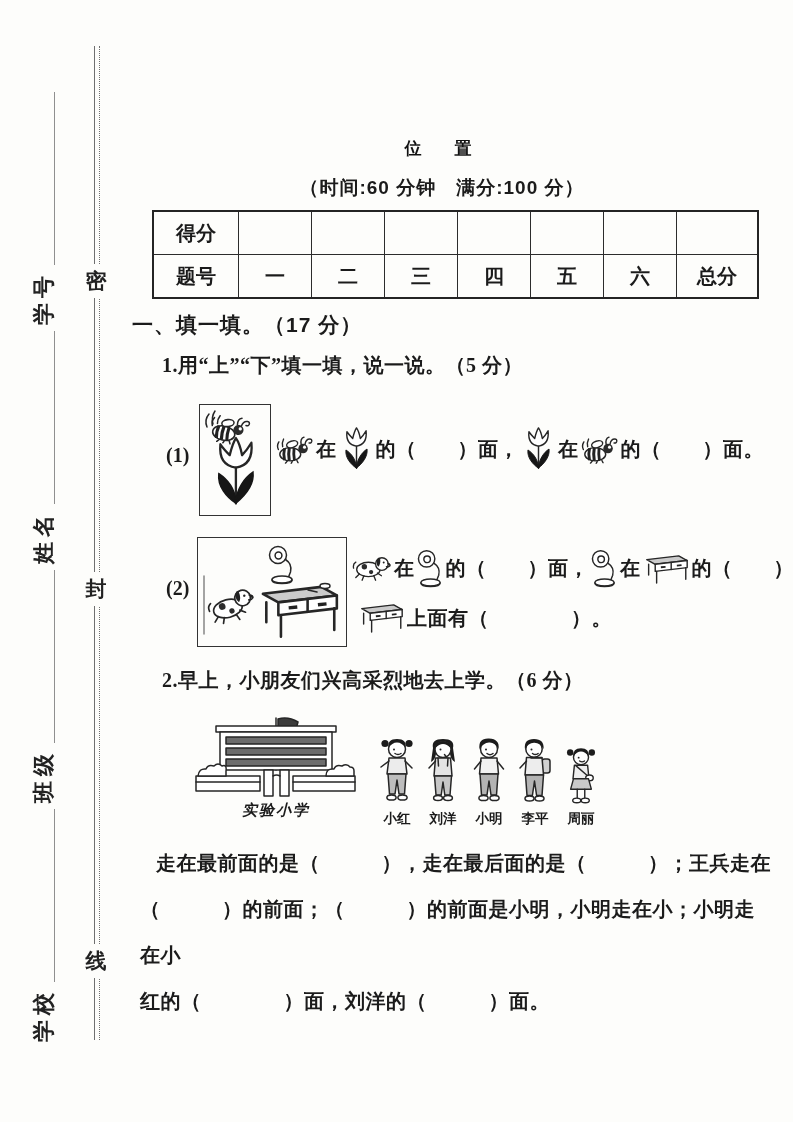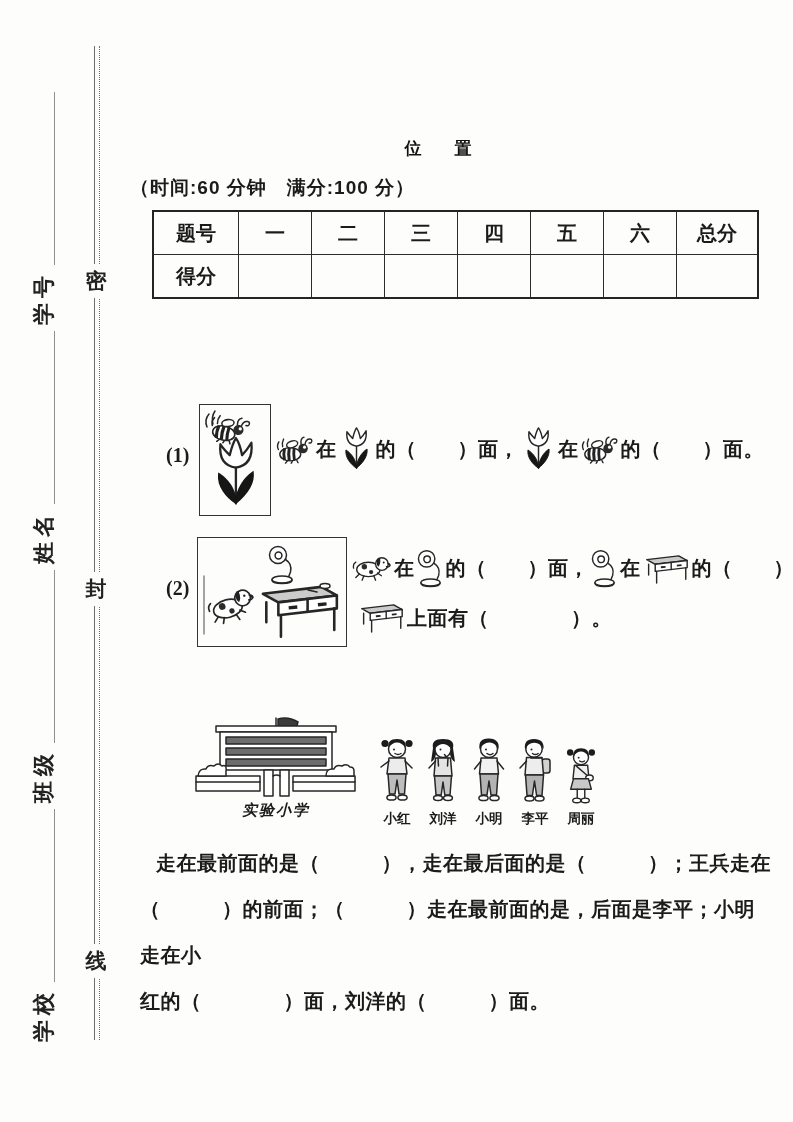--- a/index.html
+++ b/index.html
@@ -24,21 +24,21 @@
     transform:translateY(10px);margin:0 6px;}
   .seal-line{position:absolute;left:94px;top:46px;width:4px;height:994px;
     border-left:1.2px solid #6f6f6f;border-right:1.6px dotted #6f6f6f;}
   .seal-char{position:absolute;left:81px;width:30px;text-align:center;
     font-size:21px;font-weight:700;background:#fdfdfb;padding:3px 0;color:#222;}
   .seal-mi{top:264px;} .seal-feng{top:572px;} .seal-xian{top:944px;}
 
   
   .title{position:absolute;left:130px;top:137px;width:624px;text-align:center;
     font-size:17px;font-weight:800;letter-spacing:8px;color:#111;}
-  .subtitle{position:absolute;left:130px;top:175px;width:624px;text-align:left;
+  .subtitle{position:absolute;left:130px;top:175px;width:624px;text-align:center;
     font-size:19px;font-weight:700;letter-spacing:1px;}
 
   
   .score-table{position:absolute;left:152px;top:210px;border-collapse:collapse;
     border:2px solid #242424;table-layout:fixed;}
   .score-table td{border:1.4px solid #2c2c2c;height:42px;text-align:center;
     vertical-align:middle;font-size:20px;font-weight:600;padding:0;}
   .score-table td.c0{width:84px;} .score-table td.cn{width:72px;} .score-table td.cz{width:80px;}
 
   
@@ -141,42 +141,44 @@
   <div class="seal-char seal-mi hei">密</div>
   <div class="seal-char seal-feng hei">封</div>
   <div class="seal-char seal-xian hei">线</div>
 
   <div class="title hei">位　置</div>
   <div class="subtitle hei">（时间:60 分钟　满分:100 分）</div>
 
   <table class="score-table">
     <tbody>
         <tr>
+      <td class="c0 hei">得分</td>
+      <td class="cn"></td>
+      <td class="cn"></td>
+      <td class="cn"></td>
+      <td class="cn"></td>
+      <td class="cn"></td>
+      <td class="cn"></td>
+      <td class="cz"></td>
+    </tr>
+    <tr>
       <td class="c0 hei">题号</td>
       <td class="cn">一</td>
       <td class="cn">二</td>
       <td class="cn">三</td>
       <td class="cn">四</td>
       <td class="cn">五</td>
       <td class="cn">六</td>
       <td class="cz hei">总分</td>
     </tr>
-    <tr>
-      <td class="c0 hei">得分</td>
-      <td class="cn"></td>
-      <td class="cn"></td>
-      <td class="cn"></td>
-      <td class="cn"></td>
-      <td class="cn"></td>
-      <td class="cn"></td>
-      <td class="cz"></td>
-    </tr>
   </tbody>
     </table>
 
+  <div class="sec-head hei">一、填一填。（17 分）</div>
+  <div class="q-stem q1-stem">1.用“上”“下”填一填，说一说。（5 分）</div>
 
   <div class="item-no" style="left:166px;top:444px;">(1)</div>
   <div class="frame frame1">
     <svg width="70" height="110" viewBox="0 0 70 110">
       <path class="s" fill="none" d="M9 9 Q4 15 7 22"></path>
       <path class="s" fill="none" d="M15 6 Q11 12 13 19"></path>
       <g transform="translate(13,5) rotate(12) scale(1.02)">
           <use href="#sym-bee" width="40" height="30"></use>
         </g>
       <g transform="translate(8,30) scale(1.55)">
@@ -238,20 +240,21 @@
       </svg>
     <span>的（　　）面。</span>
   </div>
   <div class="iline l2b">
     <svg width="47" height="34" viewBox="0 0 50 36">
         <use href="#sym-desk" width="50" height="36"></use>
       </svg>
     <span>上面有（　　　　）。</span>
   </div>
 
+  <div class="q-stem q2-stem">2.早上，小朋友们兴高采烈地去上学。（6 分）</div>
 
   <svg class="school-svg" width="168" height="86" viewBox="0 0 168 86">
     <path class="s" fill="none" stroke-width="2" d="M84 4 L84 56"></path>
     <path class="s" fill="#3c3c3c" d="M86 5 Q96 2 106 8 L103 19 Q94 13 86 16 Z"></path>
     <rect class="s" x="24" y="12" width="120" height="6" fill="#fff"></rect>
     <rect class="s" x="28" y="18" width="112" height="38" fill="#fff"></rect>
     <rect class="s" x="34" y="23" width="100" height="7" fill="#6d6d6d"></rect>
     <rect class="s" x="34" y="34" width="100" height="7" fill="#6d6d6d"></rect>
     <rect class="s" x="34" y="45" width="100" height="7" fill="#6d6d6d"></rect>
     <rect class="s" x="72" y="56" width="9" height="26" fill="#fff"></rect>
@@ -344,17 +347,17 @@
         <path class="s" fill="none" stroke-width="2.6" d="M17 48 L17 57.5 M25 48 L25 57.5"></path>
         <ellipse class="s" cx="16.5" cy="60" rx="4.3" ry="2.5" fill="#fff"></ellipse>
         <ellipse class="s" cx="25.5" cy="60" rx="4.3" ry="2.5" fill="#fff"></ellipse>
       </svg>
       <span class="nm hei">周丽</span>
     </div>
   </div>
 
   <div class="q2-para">
     <div class="pl1">走在最前面的是（　　　），走在最后面的是（　　　）；王兵走在</div>
-    <div>（　　　）的前面；（　　　）走在最前面的是，后面是李平；小明走在小</div>
+    <div>（　　　）的前面；（　　　）的前面是小明，小明走在小；小明走在小</div>
     <div>红的（　　　　）面，刘洋的（　　　）面。</div>
   </div>
 
 </div>
 
 </body></html>

